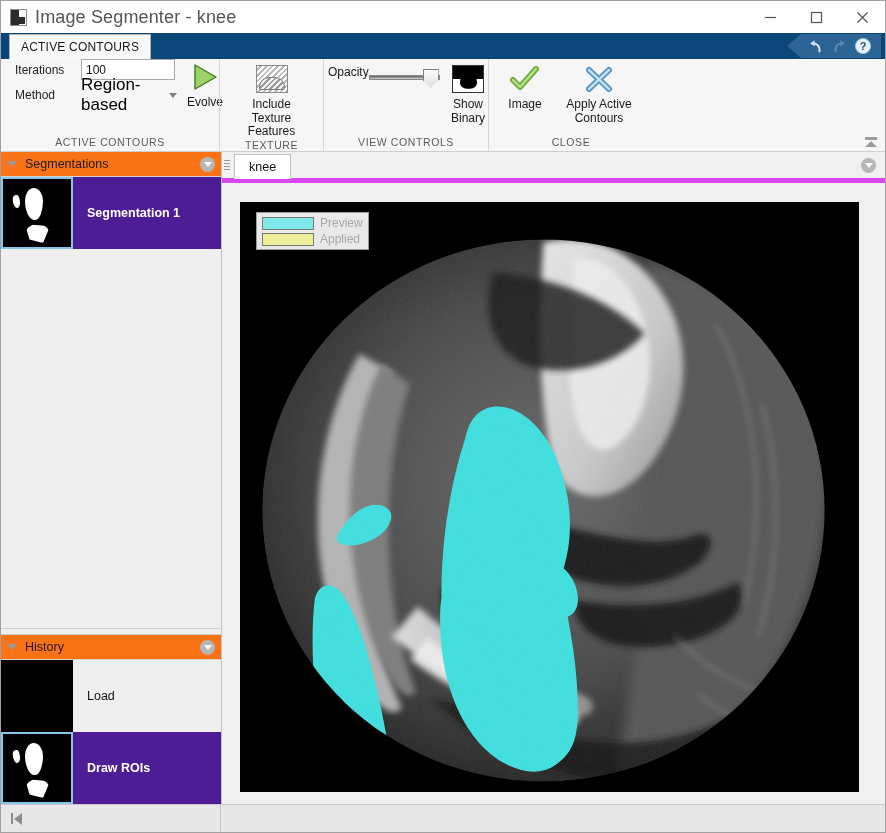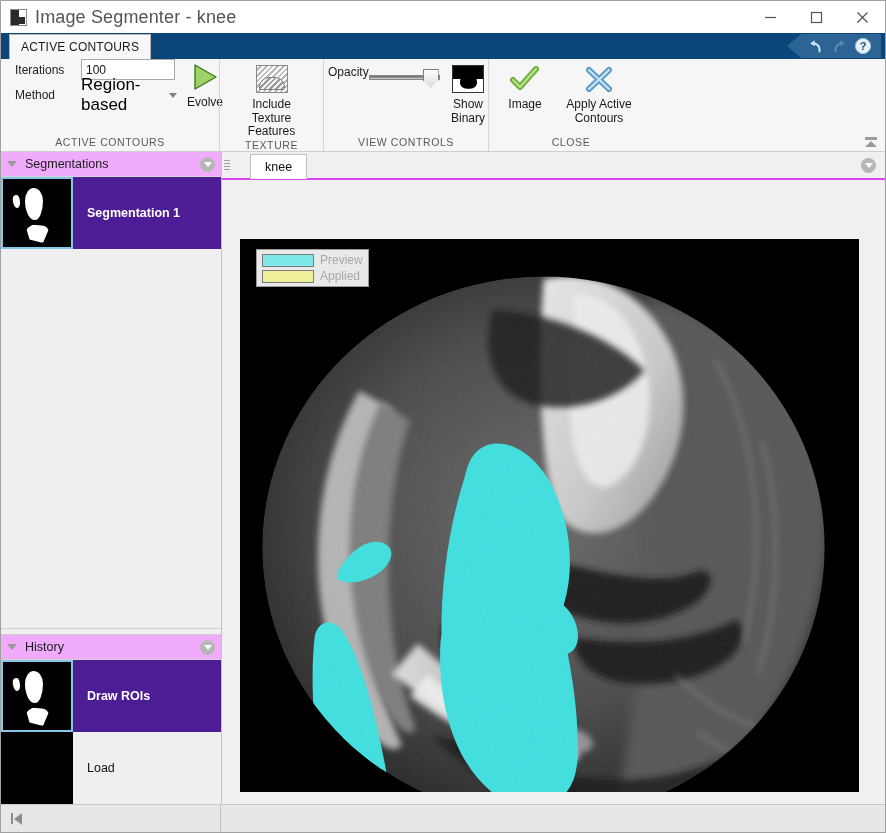--- a/index.html
+++ b/index.html
@@ -307,21 +307,21 @@
     width: 220px;
     flex: 0 0 220px;
     display: flex;
     flex-direction: column;
     background: #efefef;
     border-right: 1px solid #c3c3c3;
     min-height: 0;
   }
   .panel-header {
     height: 24px;
-    background: #f0abfc;
+    background: #f97316;
     border-bottom: 1px solid #d4d4d4;
     display: flex;
     align-items: center;
     padding: 0 6px;
     flex: 0 0 auto;
   }
   .panel-arrow {
     width: 0; height: 0;
     border-left: 5px solid transparent;
     border-right: 5px solid transparent;
@@ -396,24 +396,23 @@
     display: flex;
     flex-direction: column;
     min-width: 0;
     background: #f0f0f0;
   }
   .doc-tabbar {
     height: 26px;
     background: #f0f0f0;
     display: flex;
     align-items: flex-end;
-    border-bottom: 2px solid #d946ef;
+    border-bottom: 5px solid #d946ef;
     flex: 0 0 auto;
     position: relative;
-    gap: 16px;
   }
   .grip {
     width: 10px; height: 26px;
     display:flex; flex-direction:column; justify-content:center; align-items:center;
     gap:2px;
     margin-right: 2px;
   }
   .grip span { display:block; width:6px; height:1px; background:#9e9e9e; }
   .doc-tab {
     height: 25px;
@@ -438,21 +437,20 @@
     box-sizing: border-box;
     display: flex;
     min-height: 0;
     background: #f0f0f0;
   }
   .image-canvas {
     flex: 1 1 auto;
     background: #3b82f6;
     position: relative;
     overflow: hidden;
-    margin-top: 40px;
   }
   .legend {
     position: absolute;
     left: 16px; top: 10px;
     background: #e9e9e9;
     border: 1px solid #9a9a9a;
     padding: 3px 5px;
     display: flex;
     flex-direction: column;
     gap: 2px;
@@ -684,31 +682,31 @@
 
       <div class="hist-panel">
         <div class="panel-header">
           <span class="panel-arrow"></span>
           <span class="panel-title">History</span>
           <span class="panel-menu">
               <i></i>
             </span>
         </div>
         <div class="panel-body">
+          <div class="seg-item plain">
+            <div class="seg-thumb"></div>
+            <div class="seg-label">Load</div>
+          </div>
           <div class="seg-item selected">
             <div class="seg-thumb">
               <span class="mshape m1"></span>
                 <span class="mshape m2"></span>
                 <span class="mshape m3"></span>
             </div>
             <div class="seg-label">Draw ROIs</div>
-          </div>
-          <div class="seg-item plain">
-            <div class="seg-thumb"></div>
-            <div class="seg-label">Load</div>
           </div>
         </div>
       </div>
     </div>
 
     <div class="rightcol">
       <div class="doc-tabbar">
         <span class="grip">
           <span></span>
             <span></span>

